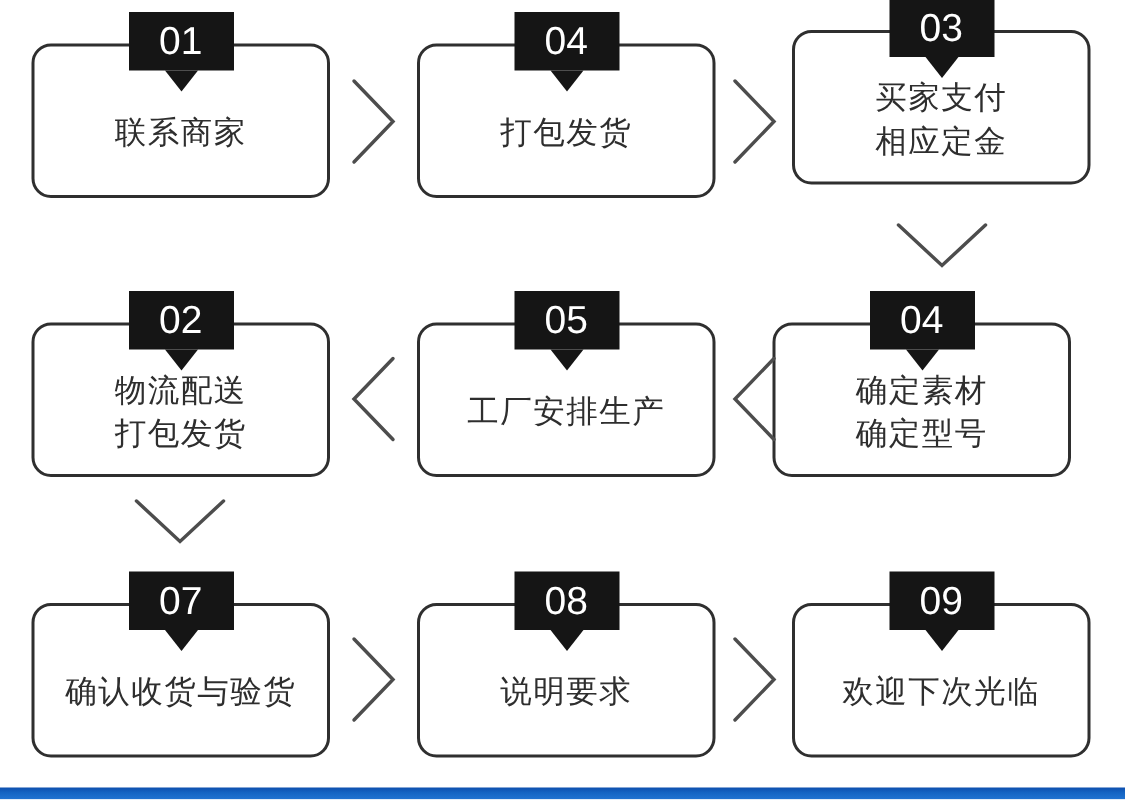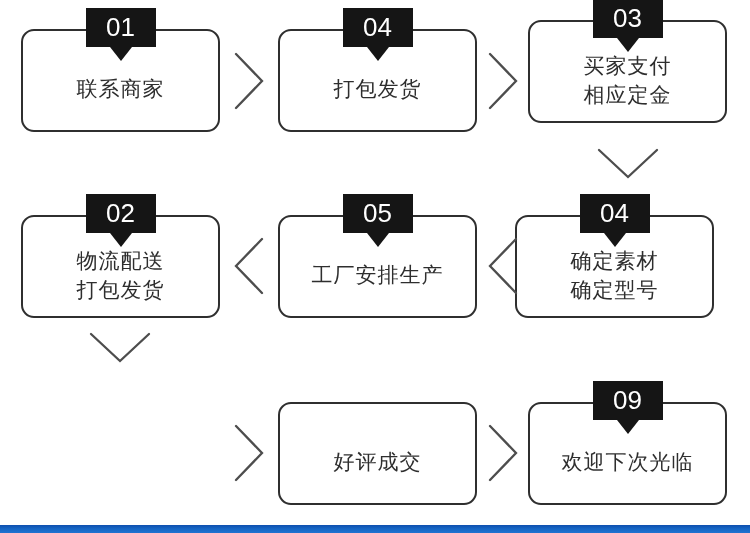--- a/index.html
+++ b/index.html
@@ -168,25 +168,40 @@
     <div class="badge">
       <span>02</span>
       <div class="badge-tail"></div>
     </div>
     <div class="box-text">
       <div>物流配送</div>
       <div>打包发货</div>
     </div>
   </div>
 
+  <div class="step pos-07">
+    <div class="box"></div>
+    <div class="badge">
+      <span>07</span>
+      <div class="badge-tail"></div>
+    </div>
+    <div class="box-text">
+      <div>确认收货与验货</div>
+      <div></div>
+    </div>
+  </div>
 
   <div class="step pos-08">
     <div class="box"></div>
-    <div class="box-text">
-      <div>好评成交</div>
+    <div class="badge">
+      <span>08</span>
+      <div class="badge-tail"></div>
+    </div>
+    <div class="box-text">
+      <div>说明要求</div>
       <div></div>
     </div>
   </div>
 
   <div class="step pos-09">
     <div class="box"></div>
     <div class="badge">
       <span>09</span>
       <div class="badge-tail"></div>
     </div>

